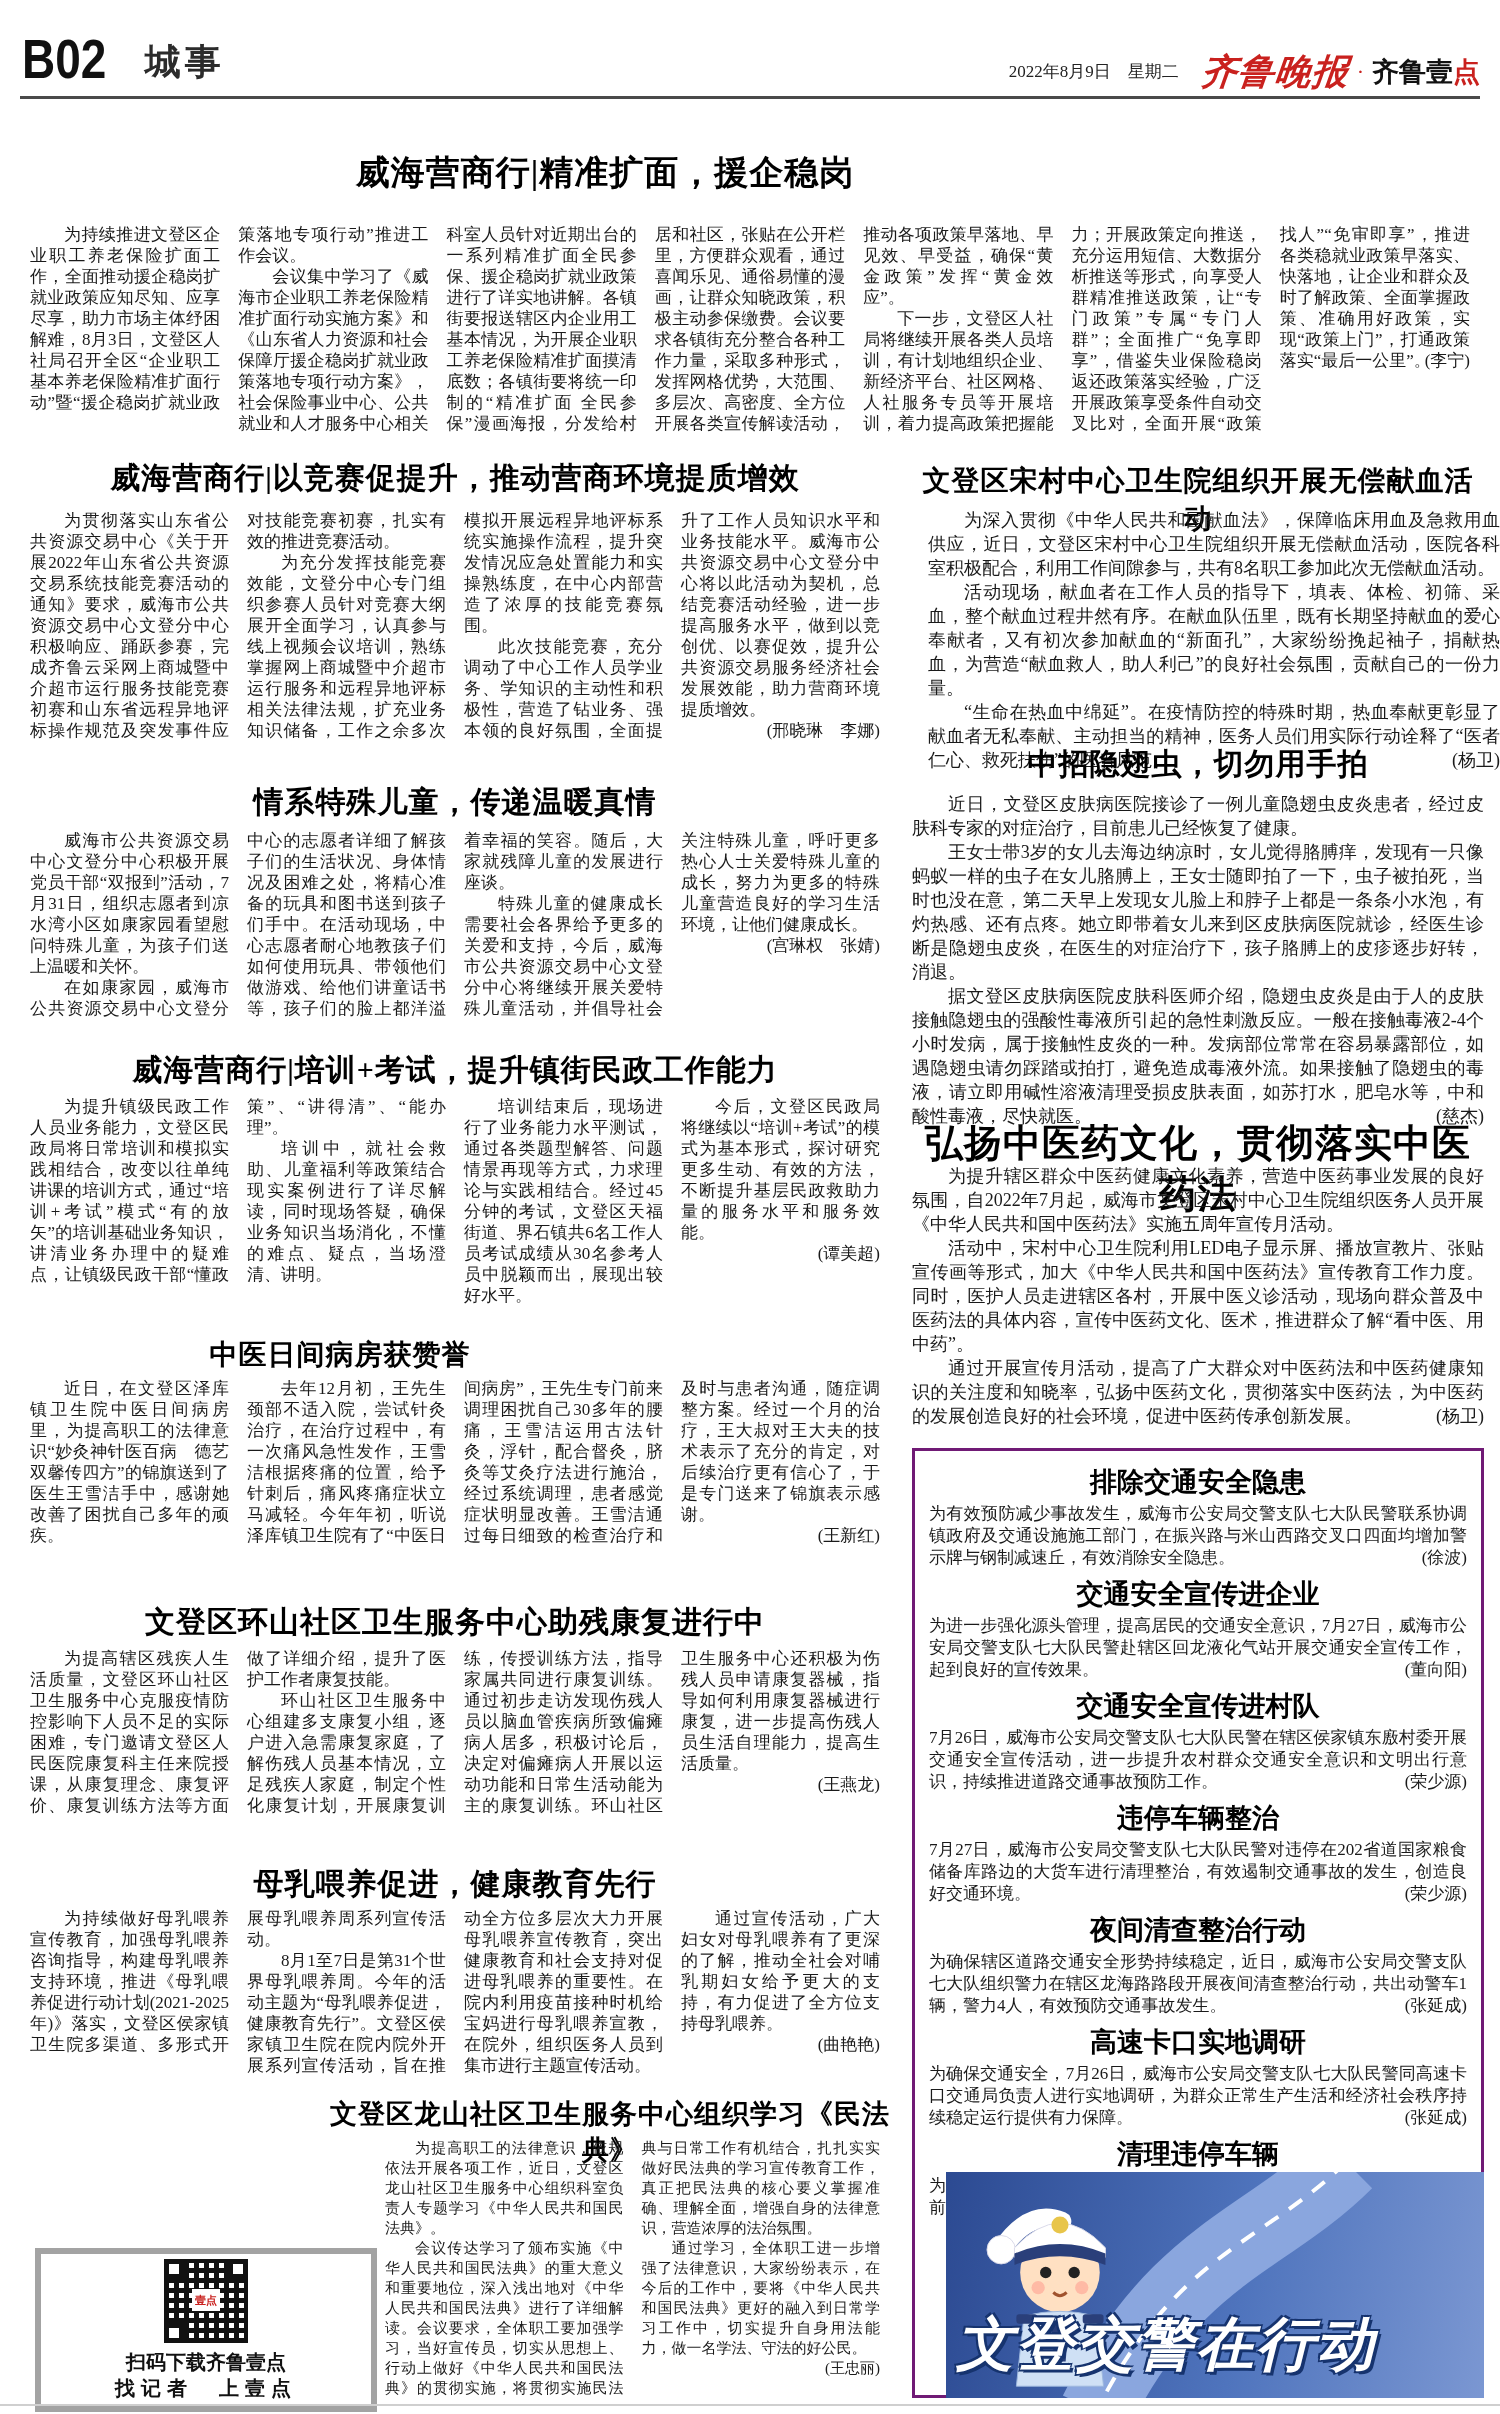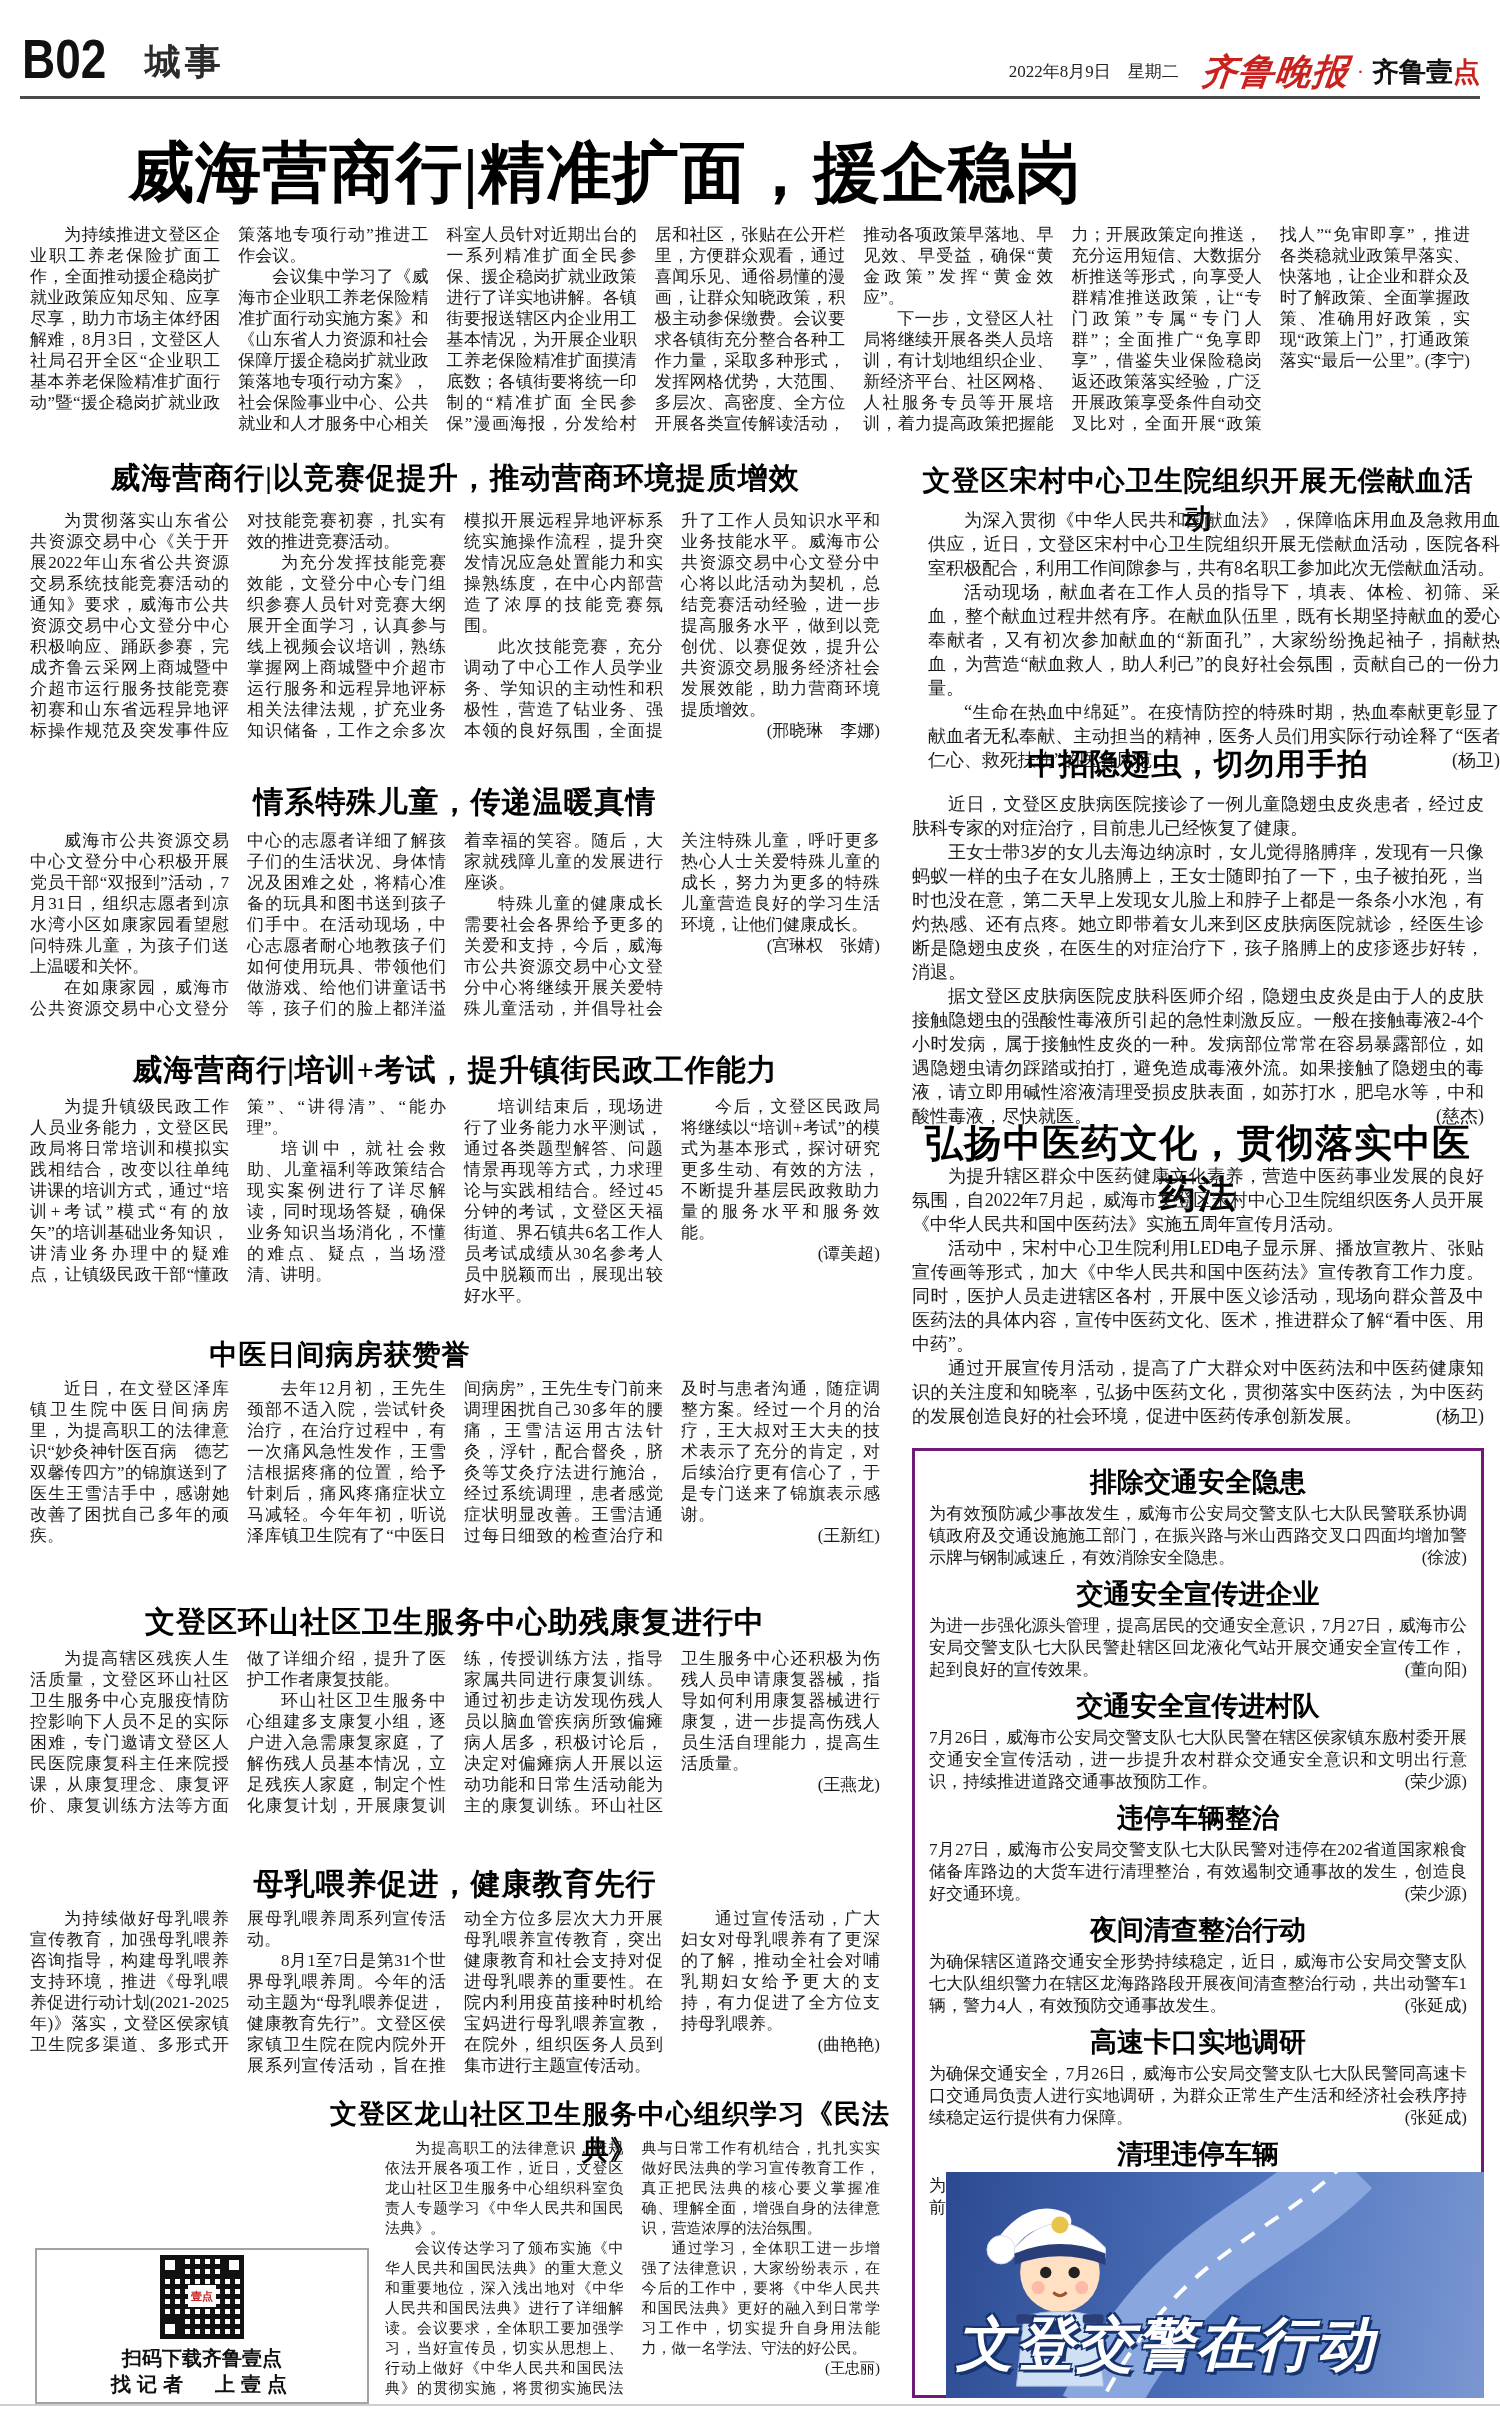--- a/index.html
+++ b/index.html
@@ -22,42 +22,42 @@
   
   .headline{font-weight:bold;color:#000;text-align:center;letter-spacing:1px;}
   .cols{column-gap:18px;text-align:justify;}
   .plist p{margin:0;text-indent:2em;}
   .byline{text-align:right;}
   .byline-merge{text-align:right;margin-top:-24px;}
   .small-body{font-size:17px;line-height:21px;}
   .strip-body{font-size:18px;line-height:24px;}
 
   
-  #a1-title{position:absolute;left:30px;top:142px;width:1150px;font-size:66px;line-height:62px;}
+  #a1-title{position:absolute;left:30px;top:142px;width:1150px;font-size:34px;line-height:62px;}
   #a1-body{position:absolute;left:30px;top:224px;width:1440px;height:222px;column-count:7;}
   #a1-body .byline{margin-top:-21px;}
 
   
   #a2-title{position:absolute;left:30px;top:458px;width:850px;font-size:30px;}
   #a2-body{position:absolute;left:30px;top:510px;width:850px;height:262px;column-count:4;}
   #a3-title{position:absolute;left:30px;top:782px;width:850px;font-size:30px;}
   #a3-body{position:absolute;left:30px;top:830px;width:850px;height:215px;column-count:4;}
   #a4-title{position:absolute;left:30px;top:1050px;width:850px;font-size:30px;}
   #a4-body{position:absolute;left:30px;top:1096px;width:850px;height:228px;column-count:4;}
   #a5-title{position:absolute;left:30px;top:1336px;width:620px;font-size:28px;}
   #a5-body{position:absolute;left:30px;top:1378px;width:850px;height:225px;column-count:4;}
   #a6-title{position:absolute;left:30px;top:1602px;width:850px;font-size:30px;}
   #a6-body{position:absolute;left:30px;top:1648px;width:850px;height:215px;column-count:4;}
   #a7-title{position:absolute;left:30px;top:1864px;width:850px;font-size:30px;}
   #a7-body{position:absolute;left:30px;top:1908px;width:850px;height:275px;column-count:4;}
   #a8-title{position:absolute;left:310px;top:2096px;width:600px;font-size:27px;}
   #a8-body{position:absolute;left:385px;top:2138px;width:495px;height:260px;column-count:2;font-size:15px;line-height:20px;}
 
   
-  #qr-box{position:absolute;left:35px;top:2248px;width:330px;height:152px;border:2px solid #a3a3a3;
+  #qr-box{position:absolute;left:35px;top:2248px;width:330px;height:152px;border:6px solid #a3a3a3;
           display:flex;flex-direction:column;align-items:center;justify-content:center;}
   .qr{position:relative;width:84px;height:84px;margin-bottom:6px;
       background:
         repeating-linear-gradient(0deg,#111 0 5px,transparent 5px 10px),
         repeating-linear-gradient(90deg,#111 0 5px,#fff 5px 10px);}
   .qr .eye{position:absolute;width:20px;height:20px;border:5px solid #111;background:#fff;box-sizing:border-box;}
   .qr .eye.tl{left:0;top:0;} .qr .eye.tr{right:0;top:0;} .qr .eye.bl{left:0;bottom:0;}
   .qr .qr-center{position:absolute;left:28px;top:30px;width:28px;height:22px;background:#fff;
       font-family:"Liberation Sans",sans-serif;font-weight:bold;font-size:11px;line-height:22px;color:#c9211e;text-align:center;}
   .qr-line1{font-weight:bold;font-size:20px;line-height:26px;color:#111;}

